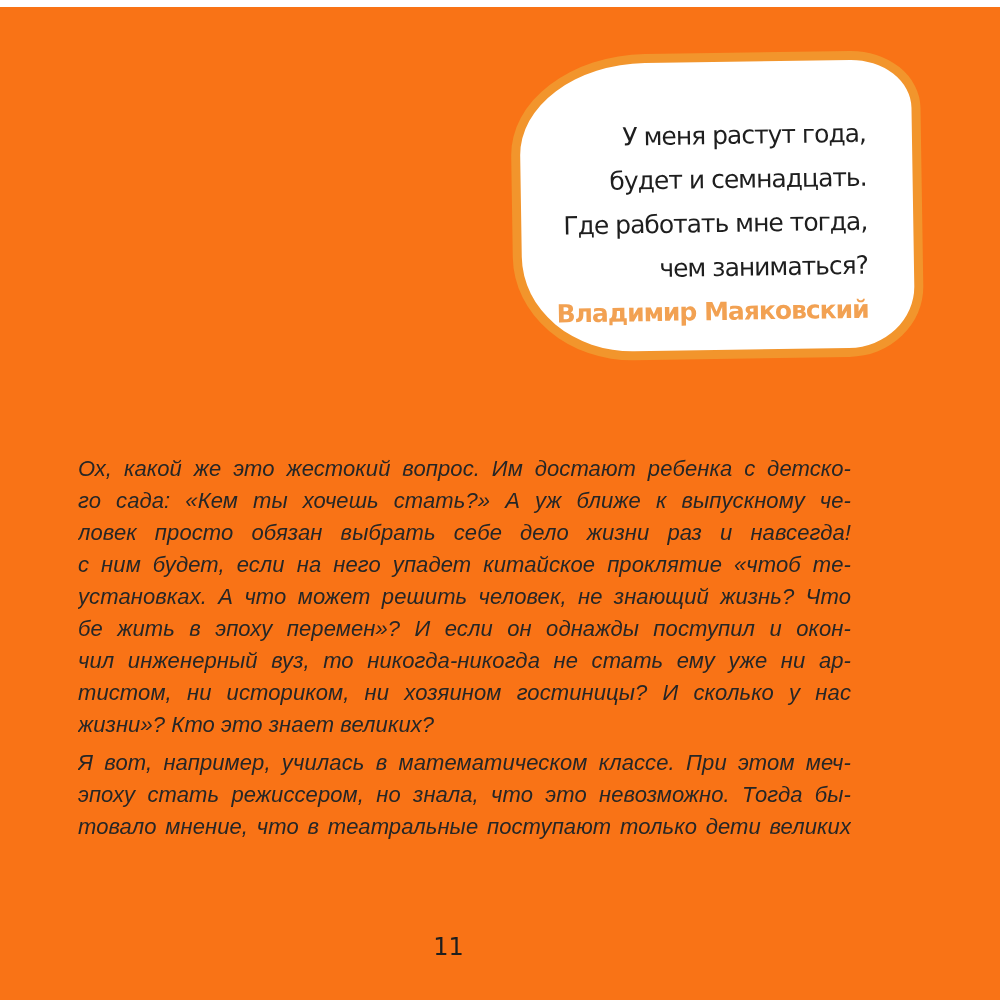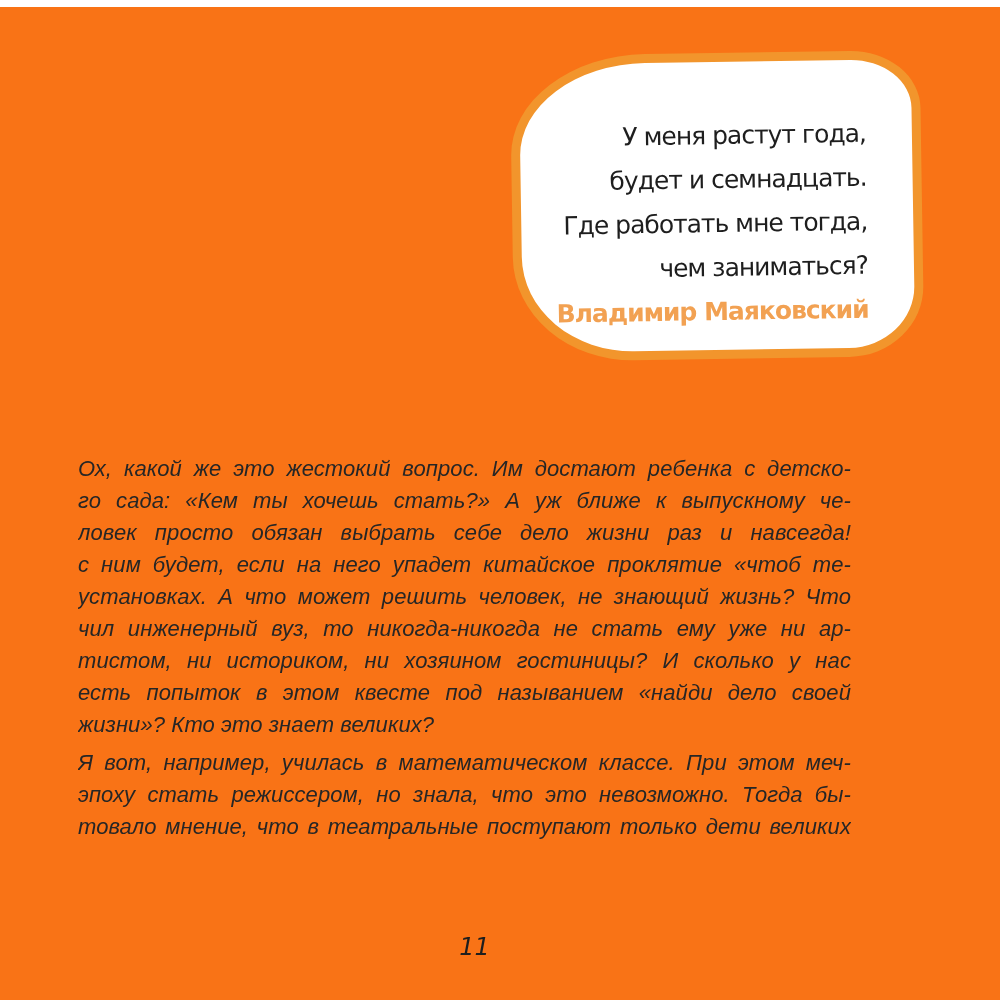--- a/index.html
+++ b/index.html
@@ -74,26 +74,25 @@
     height: 0;
   }
   .b-line.no-just {
     text-align: left;
   }
   .b-line.no-just::after { content: none; }
 
   
   .page-number {
     position: absolute;
-    left: 88px;
+    left: 62px;
     width: 773px;
     top: 926px;
     text-align: center;
     font-family: "DejaVu Sans", sans-serif;
-    font-style: italic;
     font-size: 24px;
     color: #1e1e1e;
   }
 </style>
 </head>
 <body>
 
 <div class="page" style="background: #f97316; margin-top: 7px;">
 
   <div class="quote-bubble" style="border-color: rgb(242, 149, 44);">
@@ -108,23 +107,23 @@
     </div>
   </div>
 
   <div class="body-text" style="color: rgb(38, 38, 38);">
       <div class="paragraph">
         <div class="b-line">Ох, какой же это жестокий вопрос. Им достают ребенка с детско-</div>
         <div class="b-line">го сада: «Кем ты хочешь стать?» А уж ближе к выпускному че-</div>
         <div class="b-line">ловек просто обязан выбрать себе дело жизни раз и навсегда!</div>
         <div class="b-line">с ним будет, если на него упадет китайское проклятие «чтоб те-</div>
         <div class="b-line">установках. А что может решить человек, не знающий жизнь? Что</div>
+        <div class="b-line">бе жить в эпоху перемен»? И если он однажды поступил и окон-</div>
         <div class="b-line">чил инженерный вуз, то никогда-никогда не стать ему уже ни ар-</div>
         <div class="b-line">тистом, ни историком, ни хозяином гостиницы? И сколько у нас</div>
-        <div class="b-line">есть попыток в этом квесте под называнием «найди дело своей</div>
         <div class="b-line no-just">жизни»? Кто это знает великих?</div>
       </div>
       <div class="paragraph">
         <div class="b-line">Я вот, например, училась в математическом классе. При этом меч-</div>
         <div class="b-line">эпоху стать режиссером, но знала, что это невозможно. Тогда бы-</div>
         <div class="b-line">товало мнение, что в театральные поступают только дети великих</div>
       </div>
     </div>
 
   <div class="page-number">11</div>

